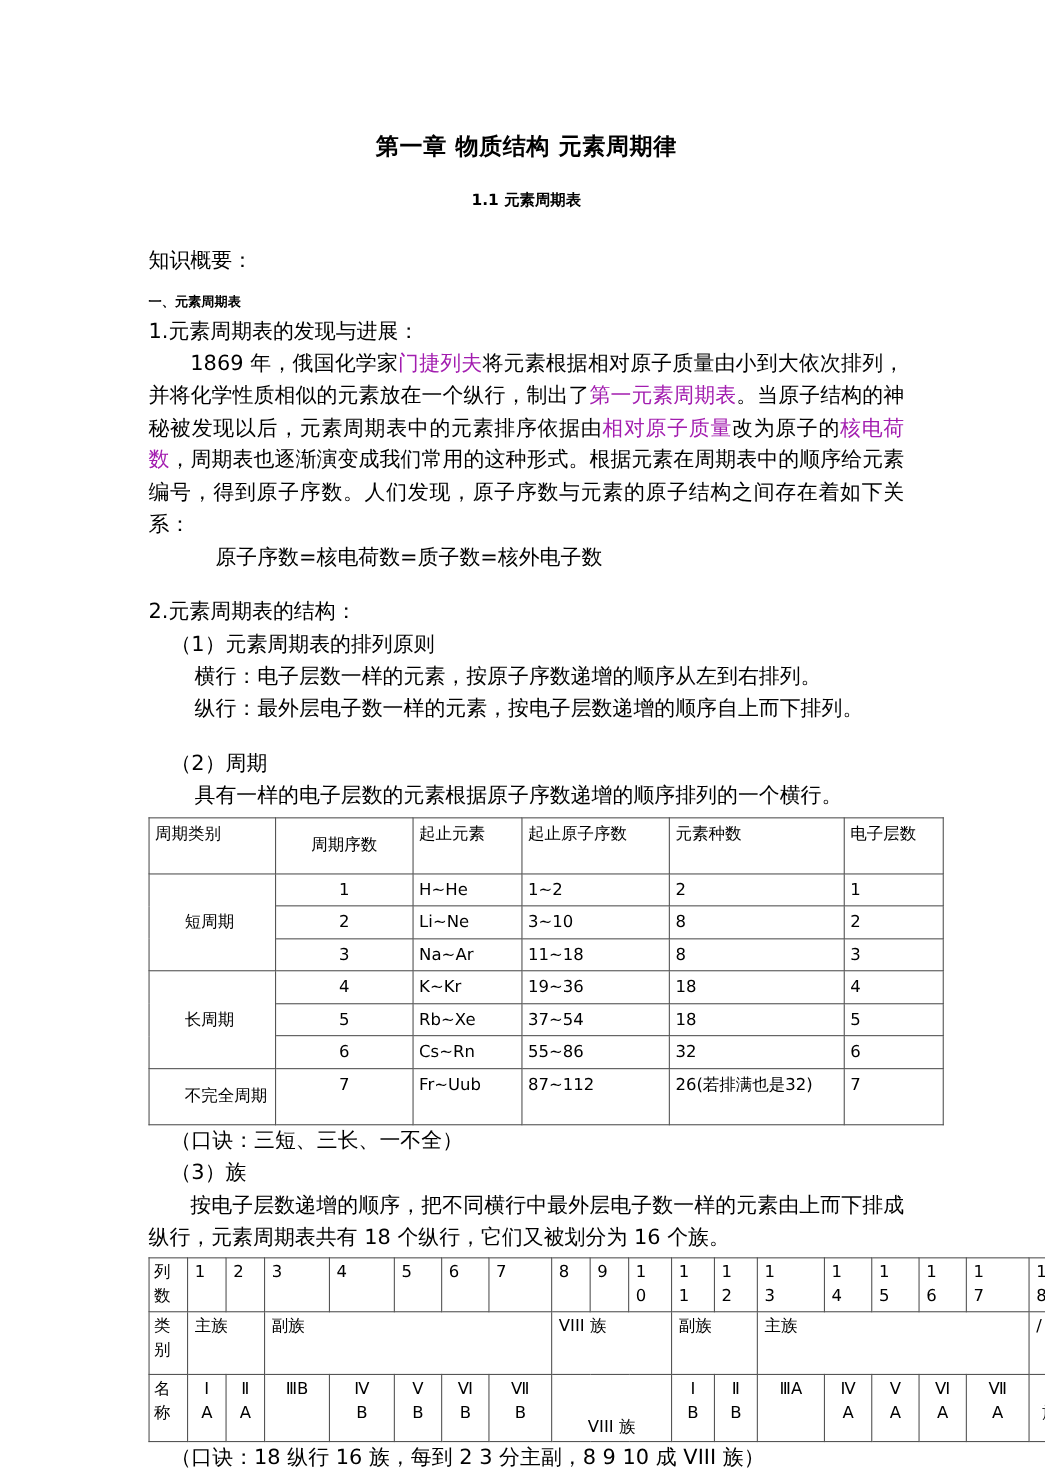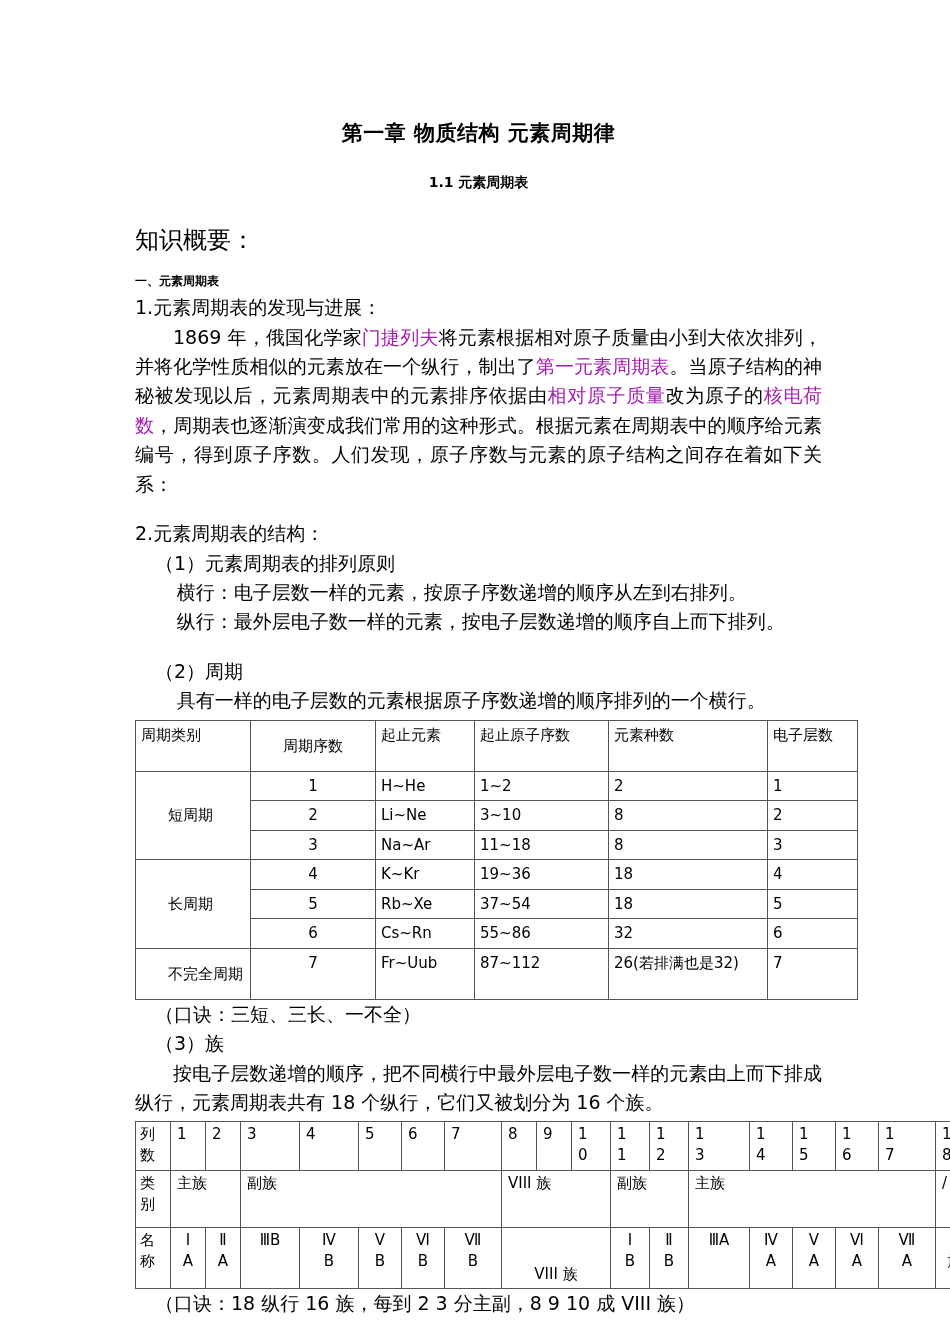--- a/index.html
+++ b/index.html
@@ -34,21 +34,21 @@
     line-height: 1.3;
   }
   .doc-subtitle {
     text-align: center;
     font-size: 14px;
     font-weight: bold;
     margin: 0 0 34px 0;
     line-height: 1.3;
   }
   .section-head {
-    font-size: 24px;
+    font-size: 19px;
     margin: 0 0 16px 0;
     line-height: 1.3;
   }
   .bold-head {
     font-size: 12px;
     font-weight: bold;
     margin: 0 0 3px 0;
     line-height: 1.45;
   }
 
@@ -118,20 +118,21 @@
   <div class="doc-title">第一章  物质结构 元素周期律</div>
   <div class="doc-subtitle">1.1  元素周期表</div>
   <div class="section-head">知识概要：</div>
 
   <div class="bold-head">一、元素周期表</div>
 
   <p class="t">1.元素周期表的发现与进展：</p>
 
   <p class="t ind1" id="discovery-para"><span>1869 年，俄国化学家</span><span class="red">门捷列夫</span><span>将元素根据相对原子质量由小到大依次排列，并将化学性质相似的元素放在一个纵行，制出了</span><span class="red">第一元素周期表</span><span>。当原子结构的神秘被发现以后，元素周期表中的元素排序依据由</span><span class="red">相对原子质量</span><span>改为原子的</span><span class="red">核电荷数</span><span>，周期表也逐渐演变成我们常用的这种形式。根据元素在周期表中的顺序给元素编号，得到原子序数。人们发现，原子序数与元素的原子结构之间存在着如下关系：</span></p>
 
+  <p class="t pad3">原子序数=核电荷数=质子数=核外电子数</p>
 
   <div class="gap"></div>
 
   <p class="t">2.元素周期表的结构：</p>
 
   <p class="t pad1">（1）元素周期表的排列原则</p>
   <p class="t pad2">横行：电子层数一样的元素，按原子序数递增的顺序从左到右排列。</p>
   <p class="t pad2">纵行：最外层电子数一样的元素，按电子层数递增的顺序自上而下排列。</p>
 
   <div class="gap"></div>

